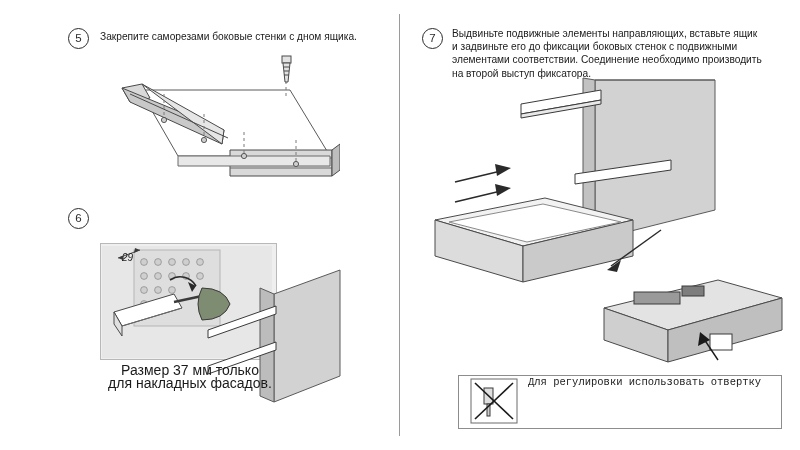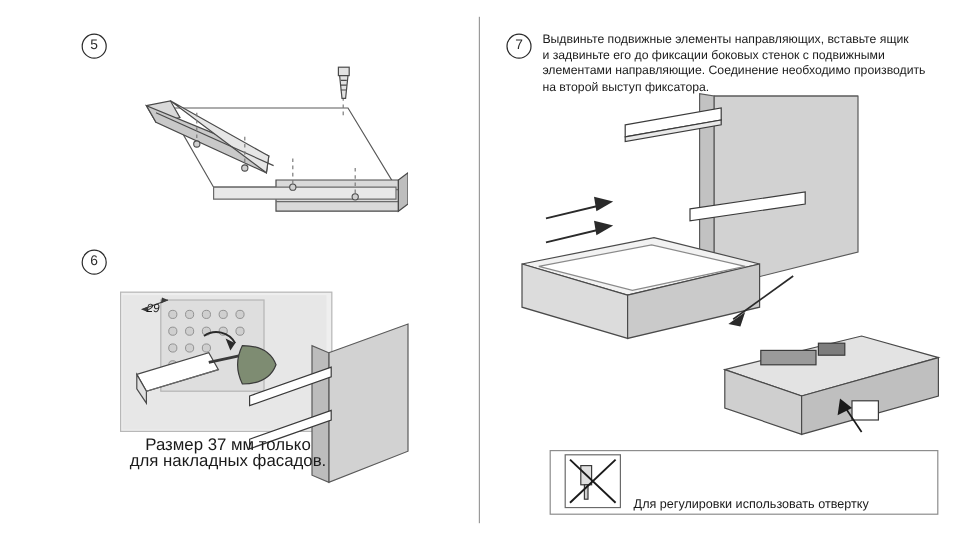--- a/index.html
+++ b/index.html
@@ -79,20 +79,21 @@
   .nobox-icon { position:absolute; left:470px; top:378px; }
 </style>
 </head>
 <body>
 
 <div id="page">
 
   <div class="divider vdiv"></div>
 
   <div class="step-num" style="left:68px; top:28px;">5</div>
+  <div class="step-text" style="left:100px; top:30px; width:270px;">Закрепите саморезами боковые стенки с дном ящика.</div>
 
   <div class="s5">
     <svg width="240" height="140" viewBox="0 0 240 140">
       <g fill="none" stroke="#3a3a3a" stroke-width="1">
 
         <polygon points="40,42 190,42 230,108 78,108" fill="#ffffff" stroke="#5a5a5a"></polygon>
 
         <polygon points="22,40 42,36 50,50 30,54" fill="#d9d9d9" stroke="#4a4a4a"></polygon>
         <polygon points="22,40 30,54 122,96 124,82" fill="#c9c9c9" stroke="#4a4a4a"></polygon>
         <polygon points="42,36 124,82 122,96" fill="#e6e6e6" stroke="#4a4a4a"></polygon>
@@ -195,21 +196,21 @@
   </div>
 
   <div class="caption" style="left:90px; top:364px; width:200px;">Размер 37 мм только
 для накладных фасадов.</div>
 
   <div style="position:absolute; left:122px; top:252px; font-size:10px; font-style:italic; color:#1a1a1a;">29</div>
 
   <div class="step-num" style="left:422px; top:28px;">7</div>
   <div class="step-text" style="left:452px; top:27px; width:330px;">Выдвиньте подвижные элементы направляющих, вставьте ящик
 и задвиньте его до фиксации боковых  стенок с подвижными
-элементами направляющие.  Соединение необходимо производить
+элементами соответствии.  Соединение необходимо производить
 на второй  выступ фиксатора.</div>
 
   <div class="s7">
     <svg width="340" height="230" viewBox="0 0 340 230">
       <g fill="none" stroke="#4a4a4a" stroke-width="1">
 
         <polygon points="170,10 290,10 290,140 170,170" fill="#d2d2d2" stroke="#5a5a5a"></polygon>
         <polygon points="170,10 170,170 158,164 158,8" fill="#c2c2c2" stroke="#5a5a5a"></polygon>
         <line x1="170" y1="10" x2="290" y2="10" stroke="#5a5a5a"></line>
 
@@ -264,15 +265,15 @@
         <rect x="14" y="10" width="9" height="16" fill="#e0e0e0"></rect>
         <rect x="17" y="26" width="3" height="12" fill="#cfcfcf"></rect>
       </g>
       <g stroke="#1a1a1a" stroke-width="1.6">
         <line x1="5" y1="5" x2="43" y2="41"></line>
         <line x1="43" y1="5" x2="5" y2="41"></line>
       </g>
     </svg>
   </div>
 
-  <div class="note-text" style="left:528px; top:414px;">Для регулировки использовать отвертку</div>
+  <div class="note-text" style="left:528px; top:376px;font-family:Liberation Mono, monospace;">Для регулировки использовать отвертку</div>
 
 </div>
 
 </body></html>

